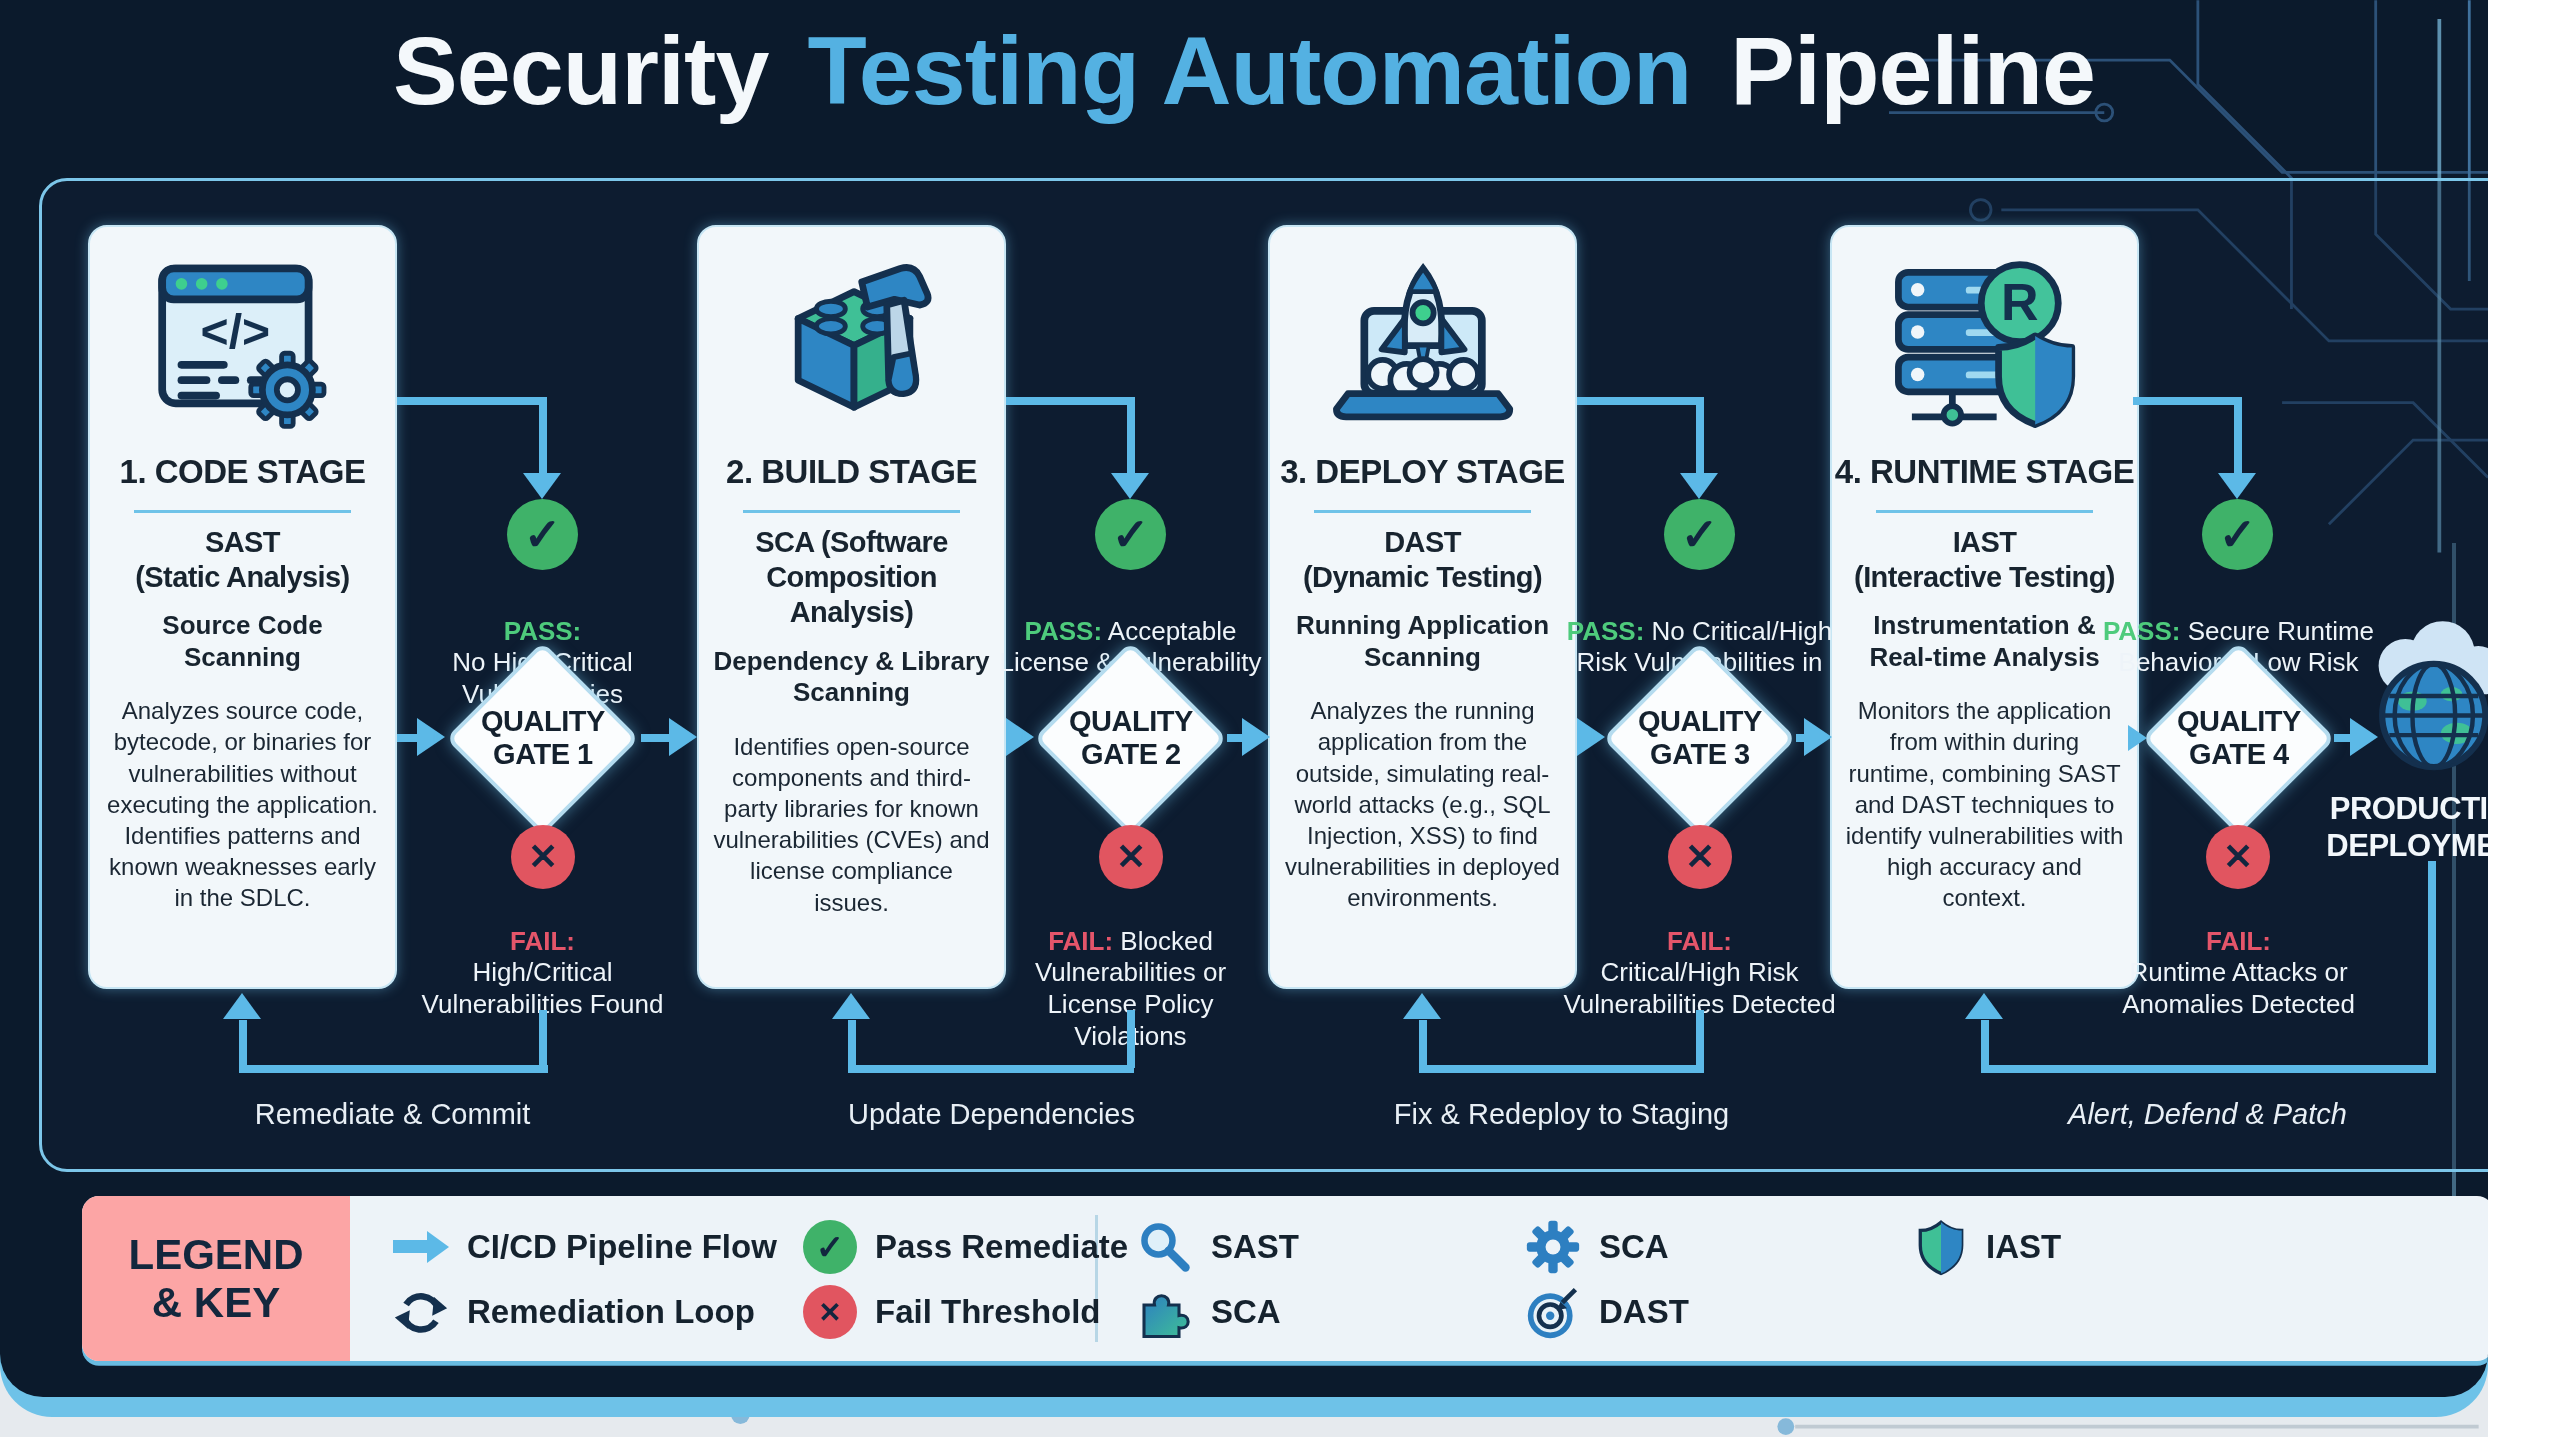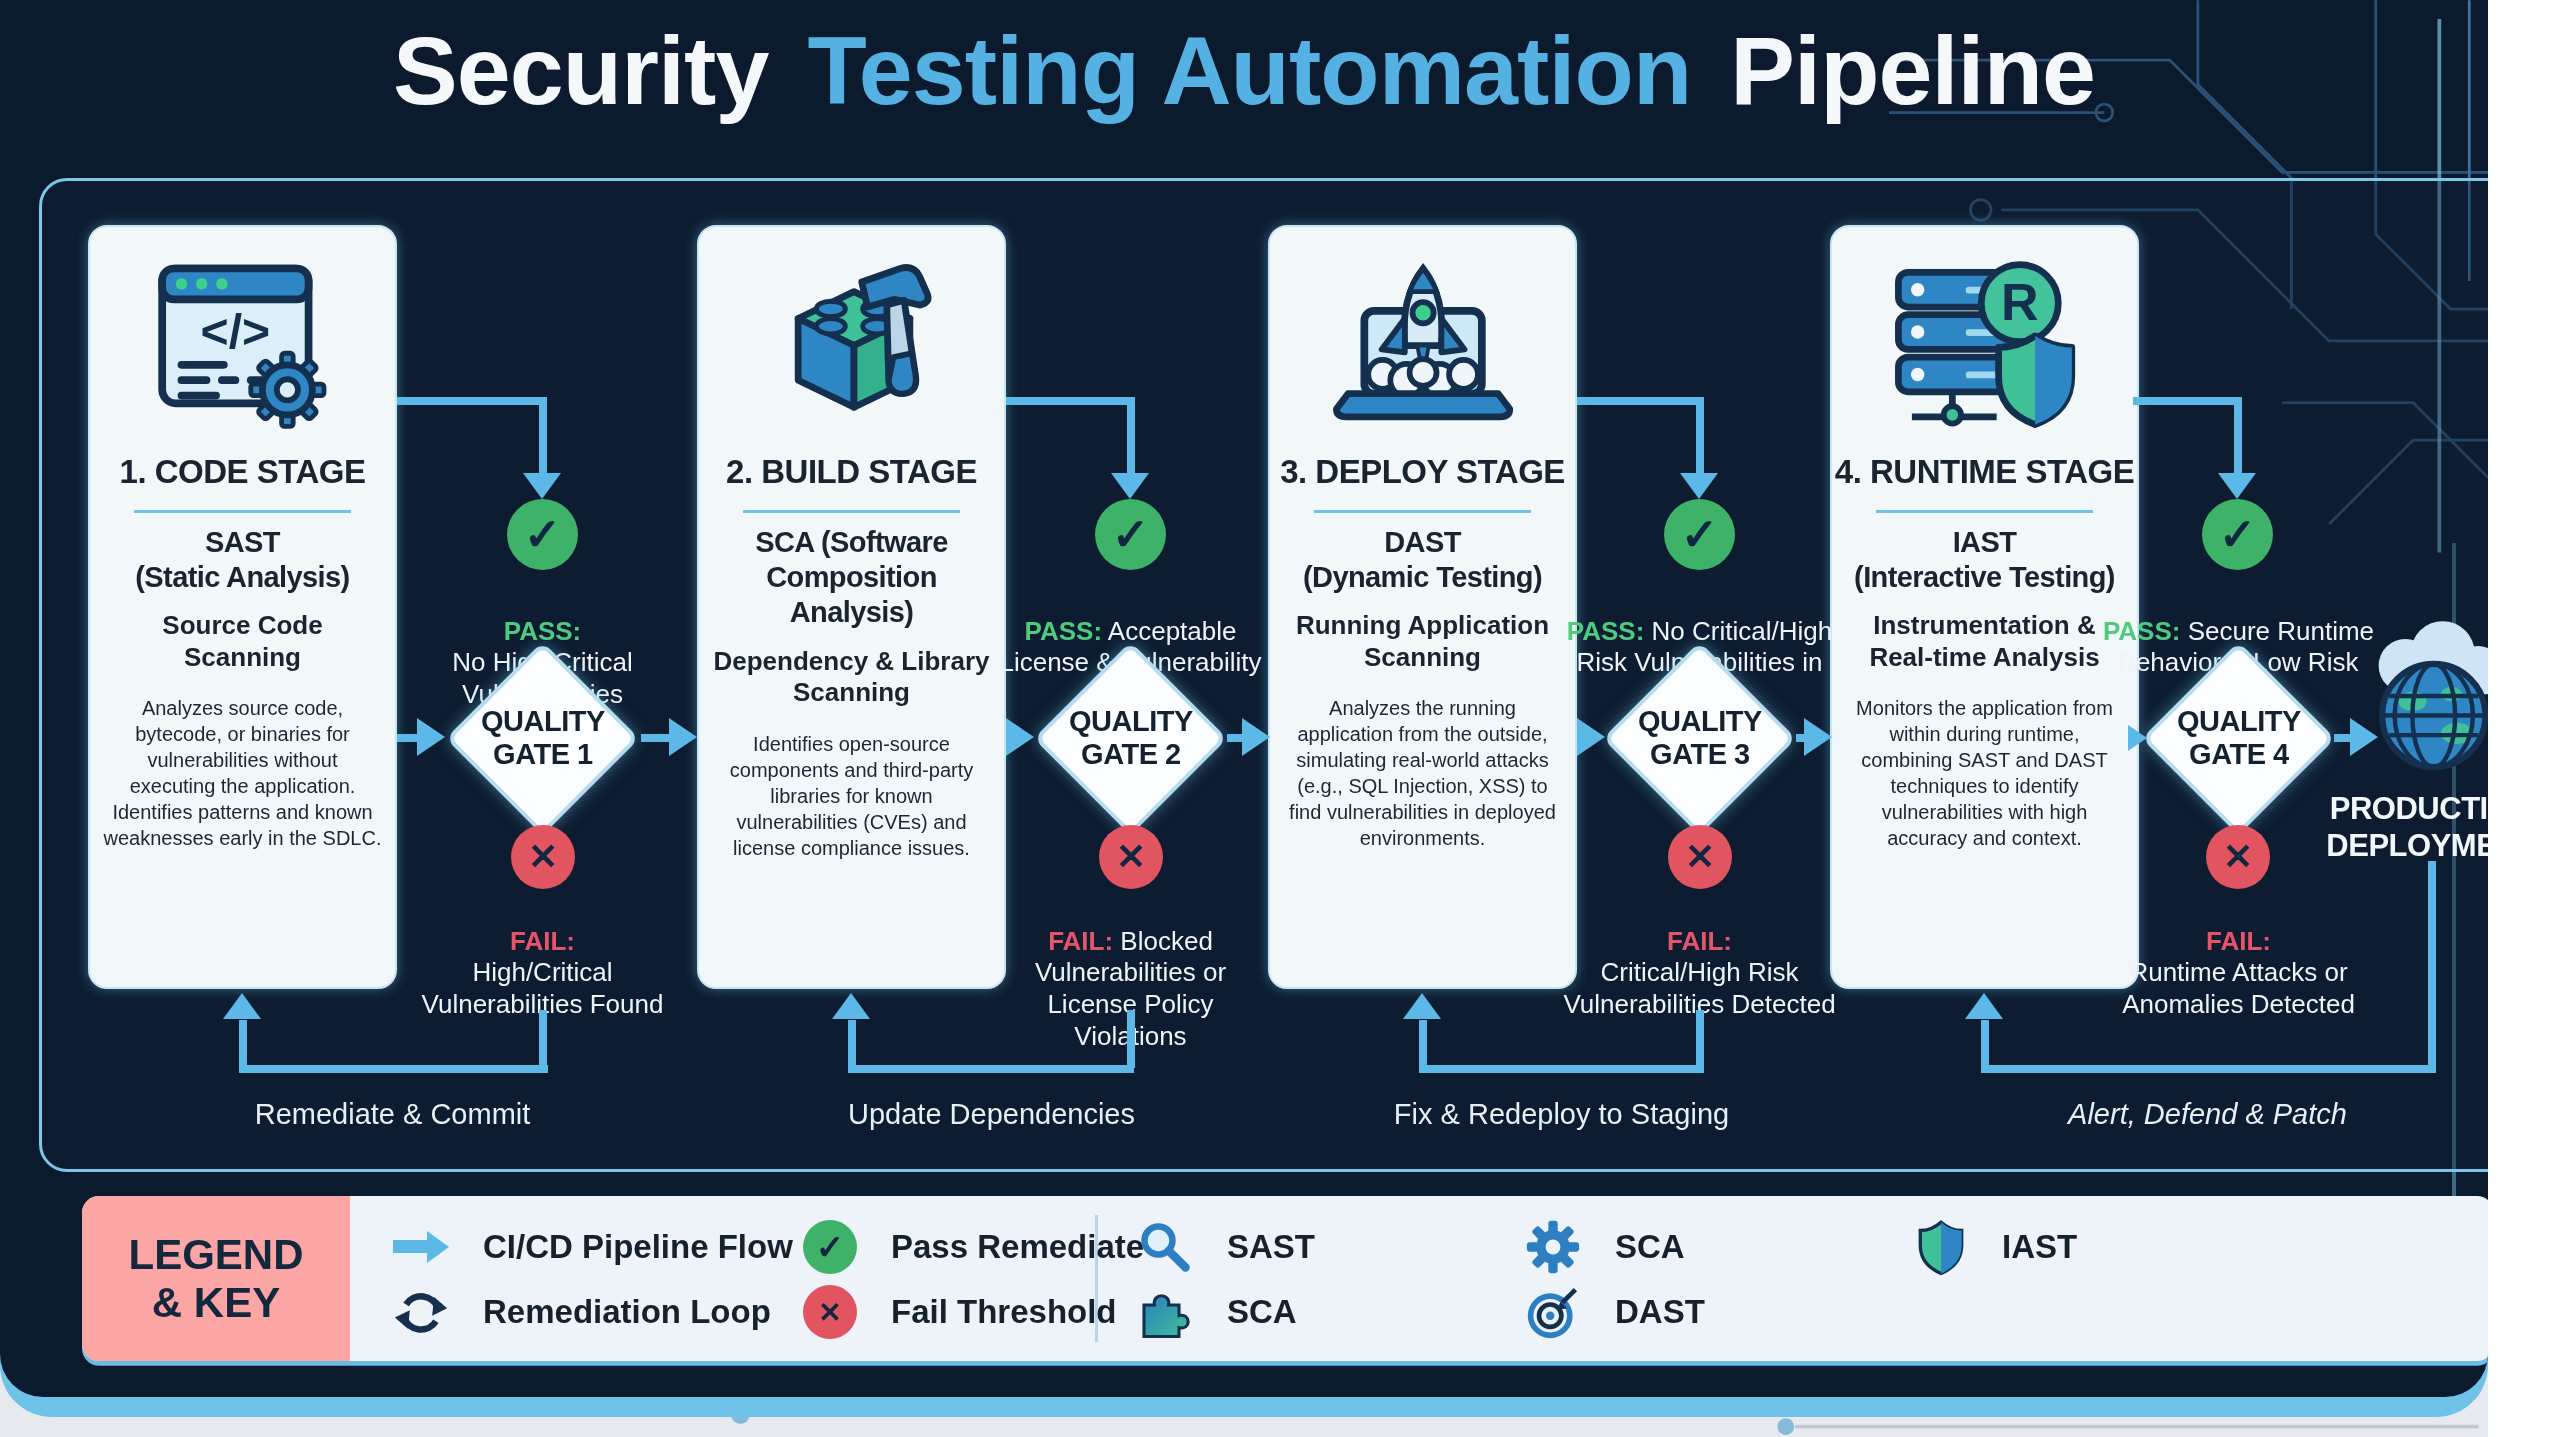--- a/index.html
+++ b/index.html
@@ -14,21 +14,21 @@
   .panel{position:absolute;left:39px;top:178px;width:2497px;height:994px;border:3.7px solid #7cc6e9;
          border-radius:28px;background:rgba(16,34,58,.35);box-sizing:border-box;}
   .card{position:absolute;top:44px;width:309px;height:764px;background:#f2f7fa;border:2.8px solid #c7e6f4;
         border-radius:19px;box-shadow:0 0 13px rgba(110,194,232,.45);display:flex;flex-direction:column;
         align-items:center;padding:24px 13px;box-sizing:border-box;text-align:center;color:#18242f;}
   .stage-icon{height:183px;margin-top:3.7px;}
   .stage-name{font-size:33px;font-weight:800;margin-top:15px;letter-spacing:-0.5px;white-space:nowrap;}
   .stage-divider{width:78%;height:3.7px;background:#6fc3e8;margin:19px 0 11.2px;}
   .stage-tool{font-size:29px;font-weight:800;white-space:pre-line;line-height:1.22;letter-spacing:-0.6px;}
   .stage-method{font-size:26px;font-weight:700;white-space:pre-line;line-height:1.2;margin-top:15px;}
-  .stage-desc{font-size:20px;line-height:1.3;margin-top:22.5px;color:#1b2733;}
+  .stage-desc{font-size:24px;line-height:1.3;margin-top:22.5px;color:#1b2733;}
   .hline{position:absolute;height:8.4px;background:#5cb9e7;}
   .vline{position:absolute;width:8.4px;background:#5cb9e7;}
   .ah-r{position:absolute;width:0;height:0;border-top:19.7px solid transparent;border-bottom:19.7px solid transparent;border-left:28px solid #5cb9e7;}
   .ah-r.small{border-top-width:13px;border-bottom-width:13px;border-left-width:19px;}
   .ah-d{position:absolute;width:0;height:0;border-left:19.7px solid transparent;border-right:19.7px solid transparent;border-top:26px solid #5cb9e7;}
   .ah-u{position:absolute;width:0;height:0;border-left:19.7px solid transparent;border-right:19.7px solid transparent;border-bottom:26px solid #5cb9e7;}
   .badge{position:absolute;border-radius:50%;display:flex;align-items:center;justify-content:center;font-weight:800;color:#12263f;}
   .badge.pass{width:71px;height:71px;background:#3fb269;font-size:45px;}
   .badge.fail{width:64px;height:64px;background:#e15560;font-size:36px;}
   .gate-text{position:absolute;width:281px;text-align:center;font-size:26px;line-height:1.22;color:#eef4f9;white-space:pre-line;}
@@ -36,21 +36,21 @@
   .gate-text .f{font-weight:800;color:#e4556a;}
   .diamond{position:absolute;width:137px;height:137px;background:#fbfdfe;border:4.7px solid #b5dcef;border-radius:11.2px;
            transform:rotate(45deg);box-shadow:0 0 15px rgba(110,194,232,.5);display:flex;align-items:center;justify-content:center;box-sizing:border-box;}
   .diamond .dlabel{transform:rotate(-45deg);font-size:29px;font-weight:800;color:#14212e;text-align:center;white-space:pre-line;line-height:1.15;letter-spacing:-0.5px;}
   .loop-label{position:absolute;width:393px;text-align:center;font-size:29px;color:#e8eff5;}
   .production-label{position:absolute;width:281px;text-align:center;font-size:31px;font-weight:800;color:#f2f7fb;white-space:pre-line;line-height:1.18;letter-spacing:-0.5px;}
   .legend{position:absolute;left:82px;top:1196px;width:2412px;height:165px;background:#edf3f8;border-radius:17px;box-shadow:0 4.7px 0 #69bce2;}
   .legend-tab{position:absolute;left:0;top:0;width:268px;height:100%;background:#fca5a5;border-radius:17px 0 0 17px;
               display:flex;align-items:center;justify-content:center;font-size:42px;font-weight:800;color:#13273d;
               text-align:center;white-space:pre-line;line-height:1.12;}
-  .legend-item{position:absolute;display:flex;align-items:center;gap:34px;height:60px;}
+  .legend-item{position:absolute;display:flex;align-items:center;gap:18px;height:60px;}
   .legend-item .lab{font-size:33px;font-weight:700;color:#15222e;white-space:nowrap;}
   .legend-div{position:absolute;width:2.8px;background:#b7d6e6;}
   .lg-circle{width:54px;height:54px;border-radius:50%;display:flex;align-items:center;justify-content:center;font-weight:800;color:#12263f;}
   .lg-circle.ok{background:#3fb269;font-size:34px;}
   .lg-circle.no{background:#e15560;font-size:28px;}
   .flow-arrow-icon{display:flex;align-items:center;}
   .flow-arrow-icon .bar{width:34px;height:13px;background:#5cb9e7;}
   .flow-arrow-icon .tip{width:0;height:0;border-top:16px solid transparent;border-bottom:16px solid transparent;border-left:22.5px solid #5cb9e7;}
   .disclaimer{position:absolute;right:60px;top:1363px;font-size:24px;font-weight:600;color:#e3ebf2;}
 </style>

